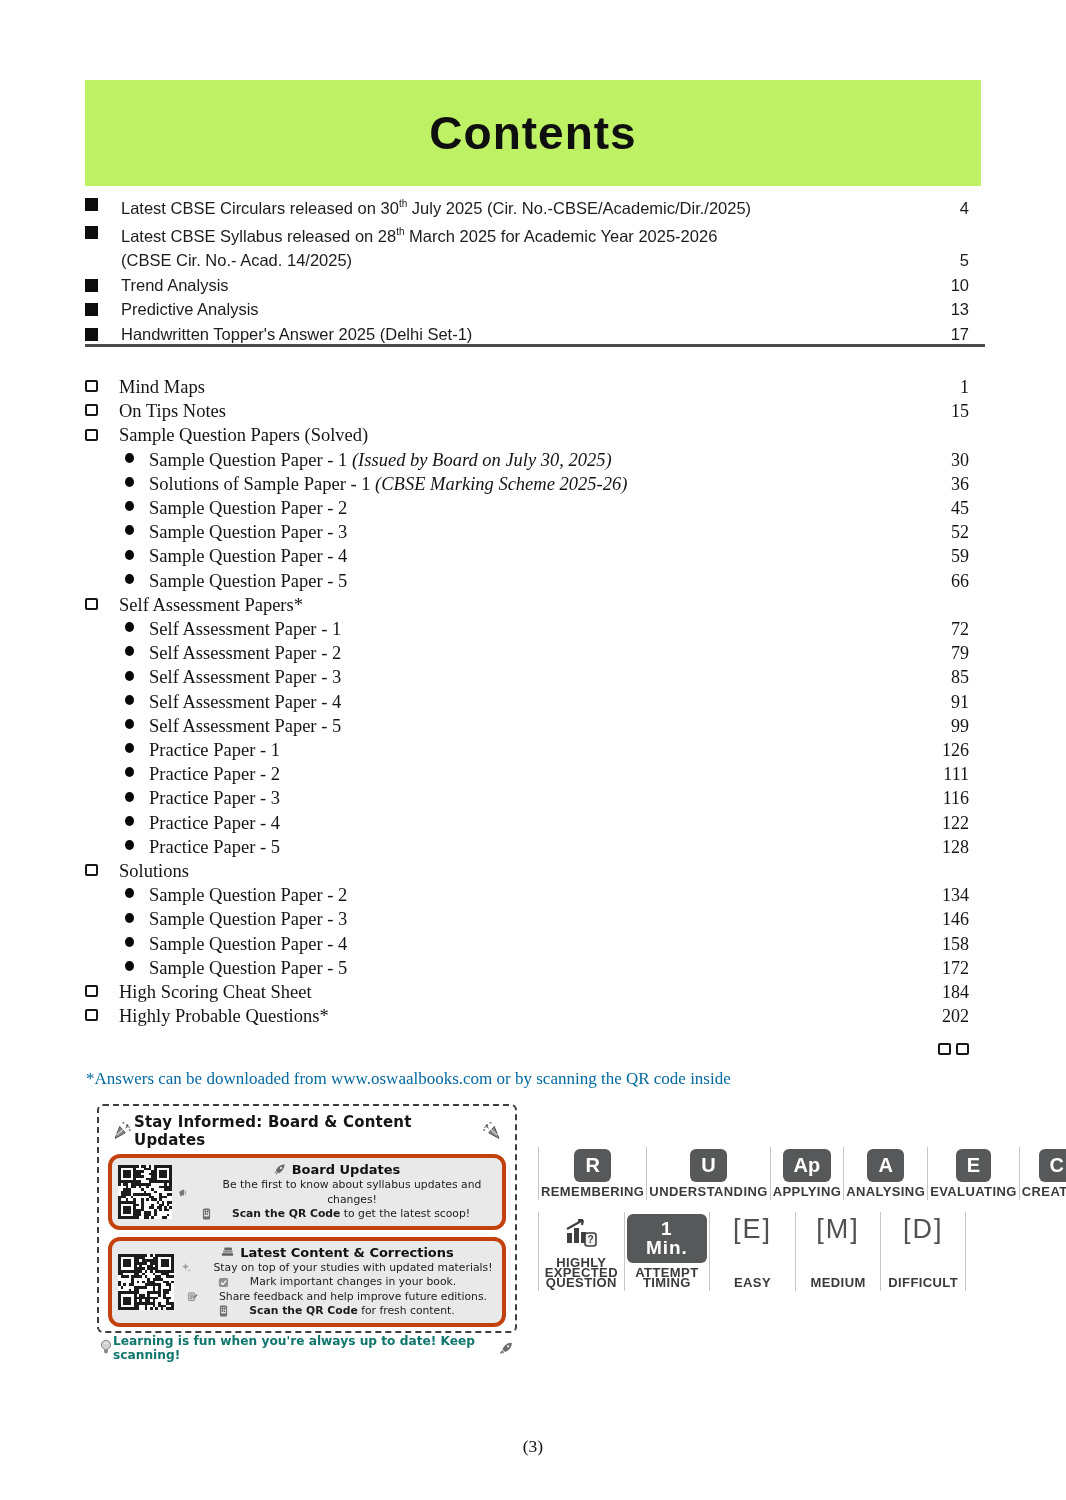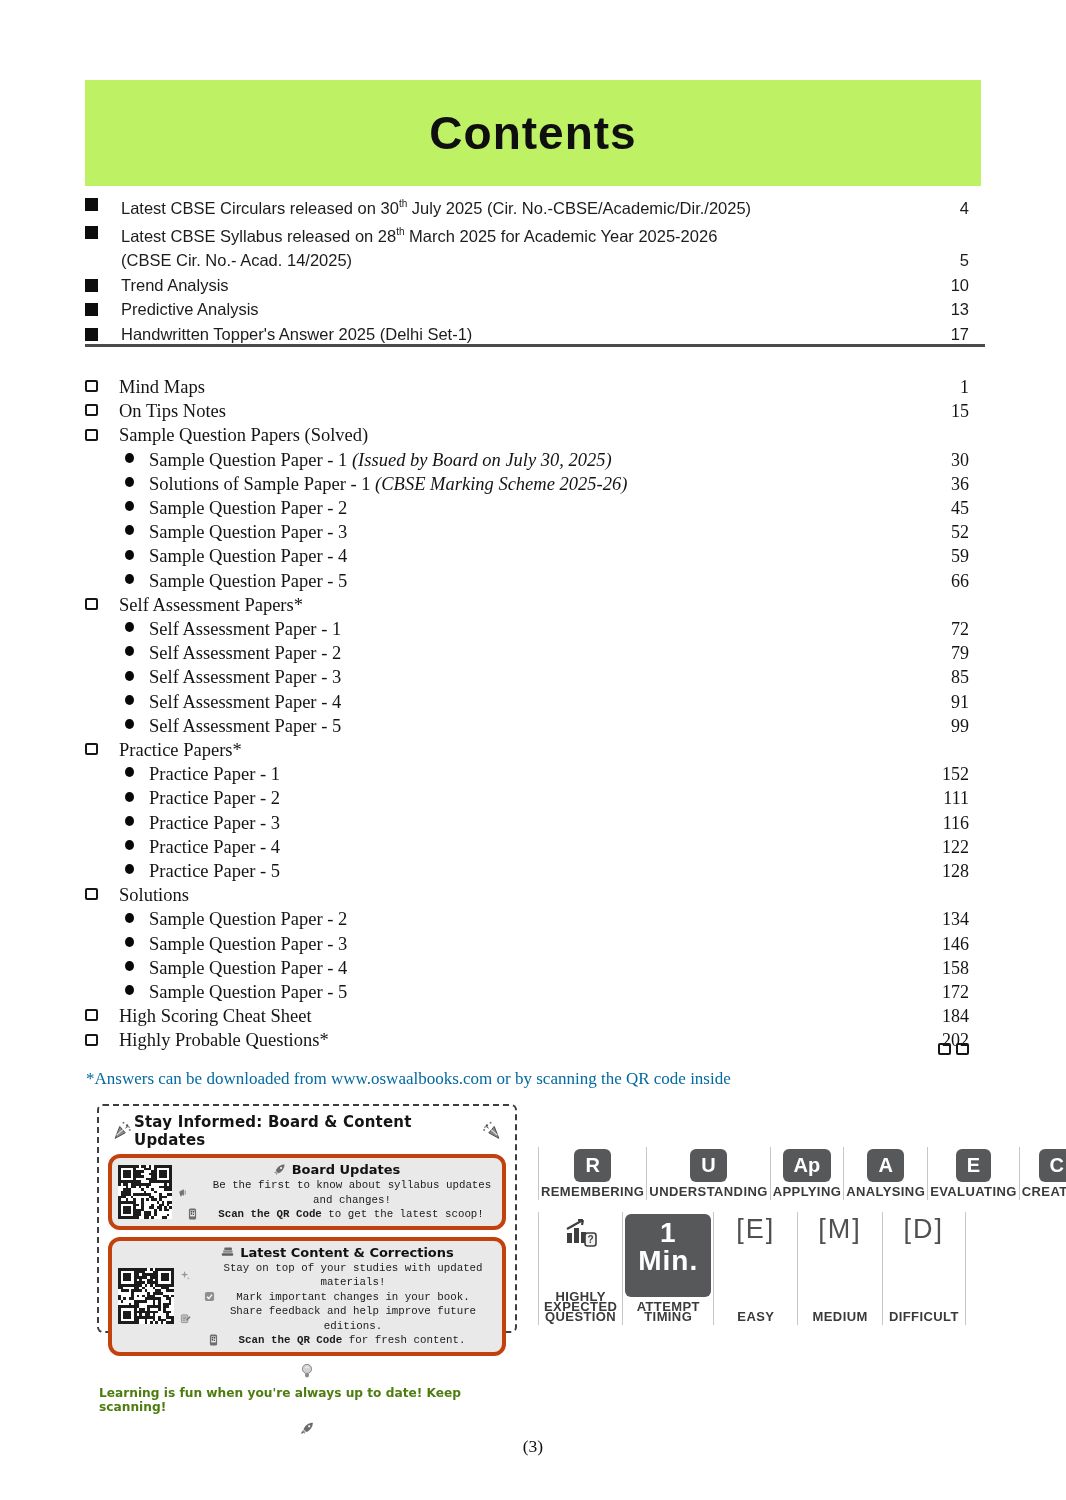--- a/index.html
+++ b/index.html
@@ -89,27 +89,27 @@
   }
   .ubox .qr { flex:none; width:54px; height:54px; background:#fff; margin-right:6px; }
   .ubox .qr svg { width:100%; height:100%; display:block; }
   .ubox .ucontent { flex:1; text-align:center; font-family:"DejaVu Sans", sans-serif; }
   .ubox .utitle {
     font-weight:bold; font-size:13px; color:#111; margin-bottom:1px;
     display:flex; align-items:center; justify-content:center; gap:5px;
   }
   .uline {
     font-size:10.8px; line-height:14.5px; color:#1b1b1b;
-    display:flex; align-items:center; justify-content:center; gap:21px;font-family:Liberation Mono, monospace;
+    display:flex; align-items:center; justify-content:center; gap:21px;
   }
   .uline b { font-weight:bold; }
   .ubox2 .qr { width:56px; height:56px; }
   .updates-footer {
-    display:flex; align-items:center; justify-content:center; gap:6px;
-    font-family:"DejaVu Sans", sans-serif; font-weight:bold; font-size:12.2px; color:#4d7c0f;flex-direction:column;
+    display:flex; align-items:center; justify-content:center; gap:0;
+    font-family:"DejaVu Sans", sans-serif; font-weight:bold; font-size:12.2px; color:#0f766e;
   }
   .icon { display:inline-block; line-height:0; }
 
   
   .tags {
     position:absolute; left:538px; top:1147px; width:428px;
     font-family:"Liberation Sans", sans-serif;
   }
   .tags-title {
     text-align:center; font-size:17.5px; letter-spacing:1.8px; word-spacing:5px;
@@ -121,21 +121,21 @@
   .tagcell {
     border-left:1px solid #c7c7c7; text-align:center; padding:2px 2px 3px 2px;
     display:flex; flex-direction:column; align-items:center; justify-content:flex-start;
   }
   .tagcell:last-child { border-right:1px solid #c7c7c7; }
   .tagbox {
     display:inline-block; background:#57585a; color:#fff; font-weight:bold;
     font-size:20px; line-height:1; padding:6px 11px 7px 11px; border-radius:6px;
     margin-bottom:5px; min-width:18px;
   }
-  .tagbox.wide { padding:5px 13px 22px 13px; font-size:28px; letter-spacing:1px; }
+  .tagbox.wide { padding:5px 13px 6px 13px; font-size:19px; letter-spacing:1px; }
   .taglabel {
     font-size:13px; font-weight:bold; letter-spacing:.4px; color:#3a3a3a;
     line-height:10px; margin-top:auto;
   }
   .bracket {
     font-size:27px; color:#4f5052; line-height:1; margin:2px 0 7px 0; font-weight:400;
     letter-spacing:2px;
   }
   .tagcell .iconwrap { height:38px; display:flex; align-items:center; justify-content:center; margin-bottom:2px; }
 
@@ -275,29 +275,24 @@
     <div class="s2row lvl2">
       <span class="dot-bullet"></span>
       <span class="txt">Self Assessment Paper - 4</span>
       <span class="pg">91</span>
     </div>
     <div class="s2row lvl2">
       <span class="dot-bullet"></span>
       <span class="txt">Self Assessment Paper - 5</span>
       <span class="pg">99</span>
     </div>
-    <div class="s2row lvl1">
-      <span class="hollow-sq"></span>
-      <span class="txt">Practice Papers*</span>
-      <span class="pg"></span>
-    </div>
     <div class="s2row lvl2">
       <span class="dot-bullet"></span>
       <span class="txt">Practice Paper - 1</span>
-      <span class="pg">152</span>
+      <span class="pg">126</span>
     </div>
     <div class="s2row lvl2">
       <span class="dot-bullet"></span>
       <span class="txt">Practice Paper - 2</span>
       <span class="pg">111</span>
     </div>
     <div class="s2row lvl2">
       <span class="dot-bullet"></span>
       <span class="txt">Practice Paper - 3</span>
       <span class="pg">116</span>

